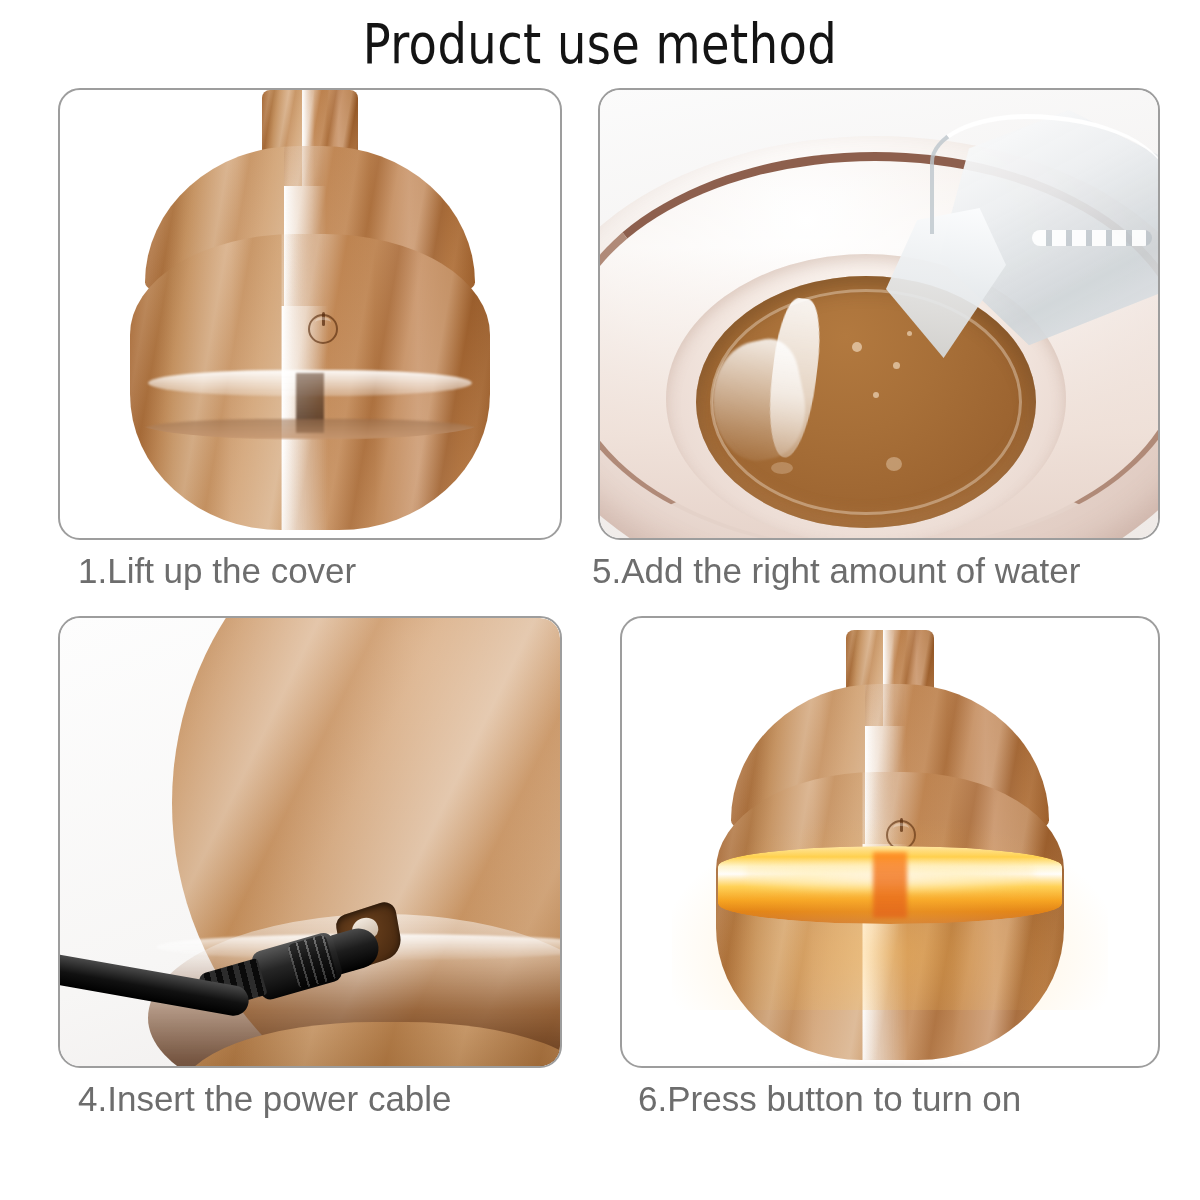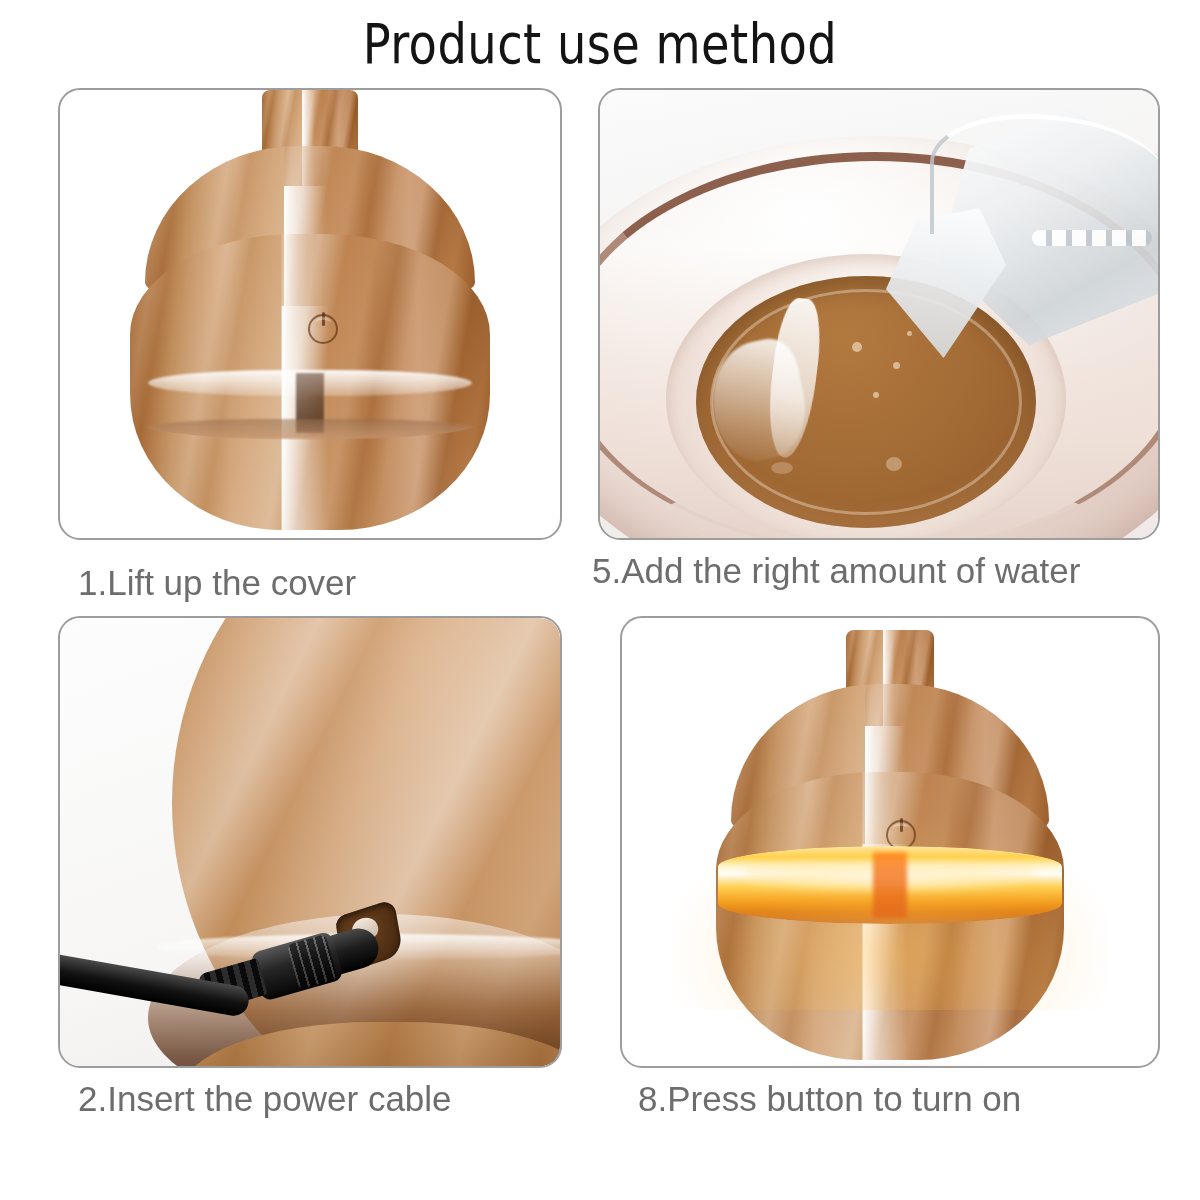--- a/index.html
+++ b/index.html
@@ -66,21 +66,21 @@
     font-family: "Liberation Sans", sans-serif;
     font-size: 35px;
     line-height: 42px;
     color: #6d6d6d;
     white-space: nowrap;
   }
 
   
   #step-1 { left: 58px;  top: 88px;  }
   #step-1 .card { width: 504px; height: 452px; }
-  #step-1 .caption { left: 20px; top: 462px; margin-top: 12px; }
+  #step-1 .caption { left: 20px; top: 462px; }
 
   #step-2 { left: 598px; top: 88px;  }
   #step-2 .card { width: 562px; height: 452px; }
   #step-2 .caption { left: -6px; top: 462px; }
 
   #step-3 { left: 58px;  top: 616px; }
   #step-3 .card { width: 504px; height: 452px; }
   #step-3 .caption { left: 20px; top: 462px; }
 
   #step-4 { left: 620px; top: 616px; }
@@ -637,21 +637,21 @@
             <div class="p3-plug">
               <div class="p3-plug-tip"></div>
               <div class="p3-plug-barrel"></div>
               <div class="p3-plug-rings"></div>
               <div class="p3-plug-strain"></div>
             </div>
             <div class="p3-cord"></div>
           </div>
         </div>
       </div>
-      <div class="caption">2.Insert the power cable</div>
+      <div class="caption">4.Insert the power cable</div>
     </div>
 
     <div class="step" id="step-4">
       <div class="card">
         <div class="bleed">
           <div class="scene">
             <div class="d-shadow" style="left:50%; top:446px;"></div>
             <div class="diffuser" style="left:0; top:6px; width:100%; height:446px;">
               <div class="d-neck wood" style="top:6px; width:88px; margin-left:-44px;"></div>
               <div class="d-shoulder wood" style="top:60px; width:318px; margin-left:-159px;"></div>
@@ -660,17 +660,17 @@
               <div class="d-band-glow" style="top:222px; width:344px; margin-left:-172px;">
                 <div class="glow-base"></div>
                 <div class="glow-hot"></div>
                 <div class="glow-core"></div>
               </div>
               <div class="glow-spill" style="left:50%; margin-left:-218px; top:196px; width:436px;"></div>
             </div>
           </div>
         </div>
       </div>
-      <div class="caption">8.Press button to turn on</div>
+      <div class="caption">6.Press button to turn on</div>
     </div>
 
   </div>
 </div>
 
 </body></html>

